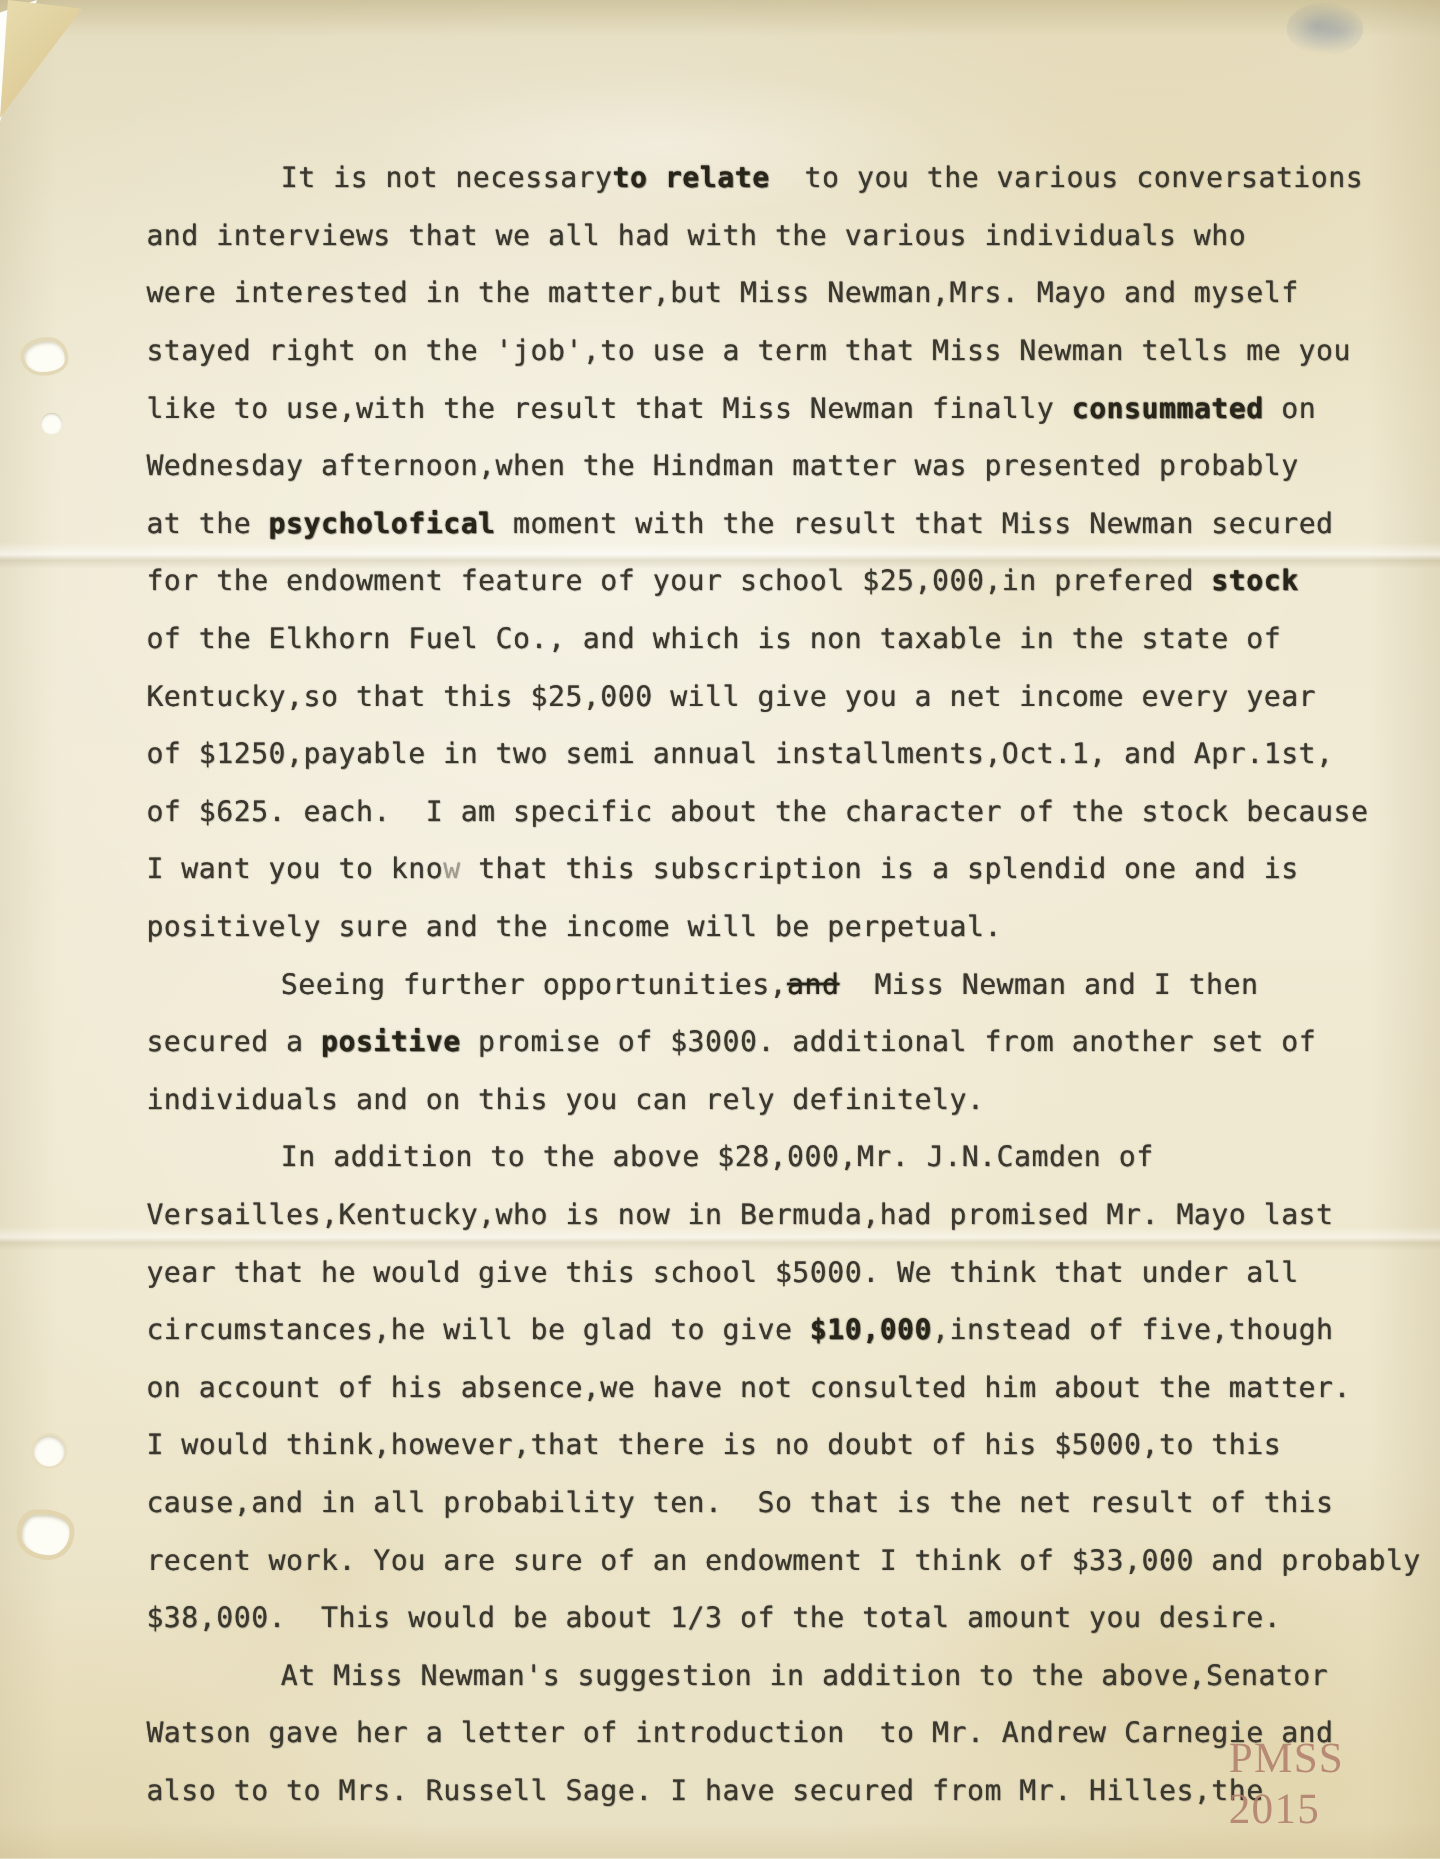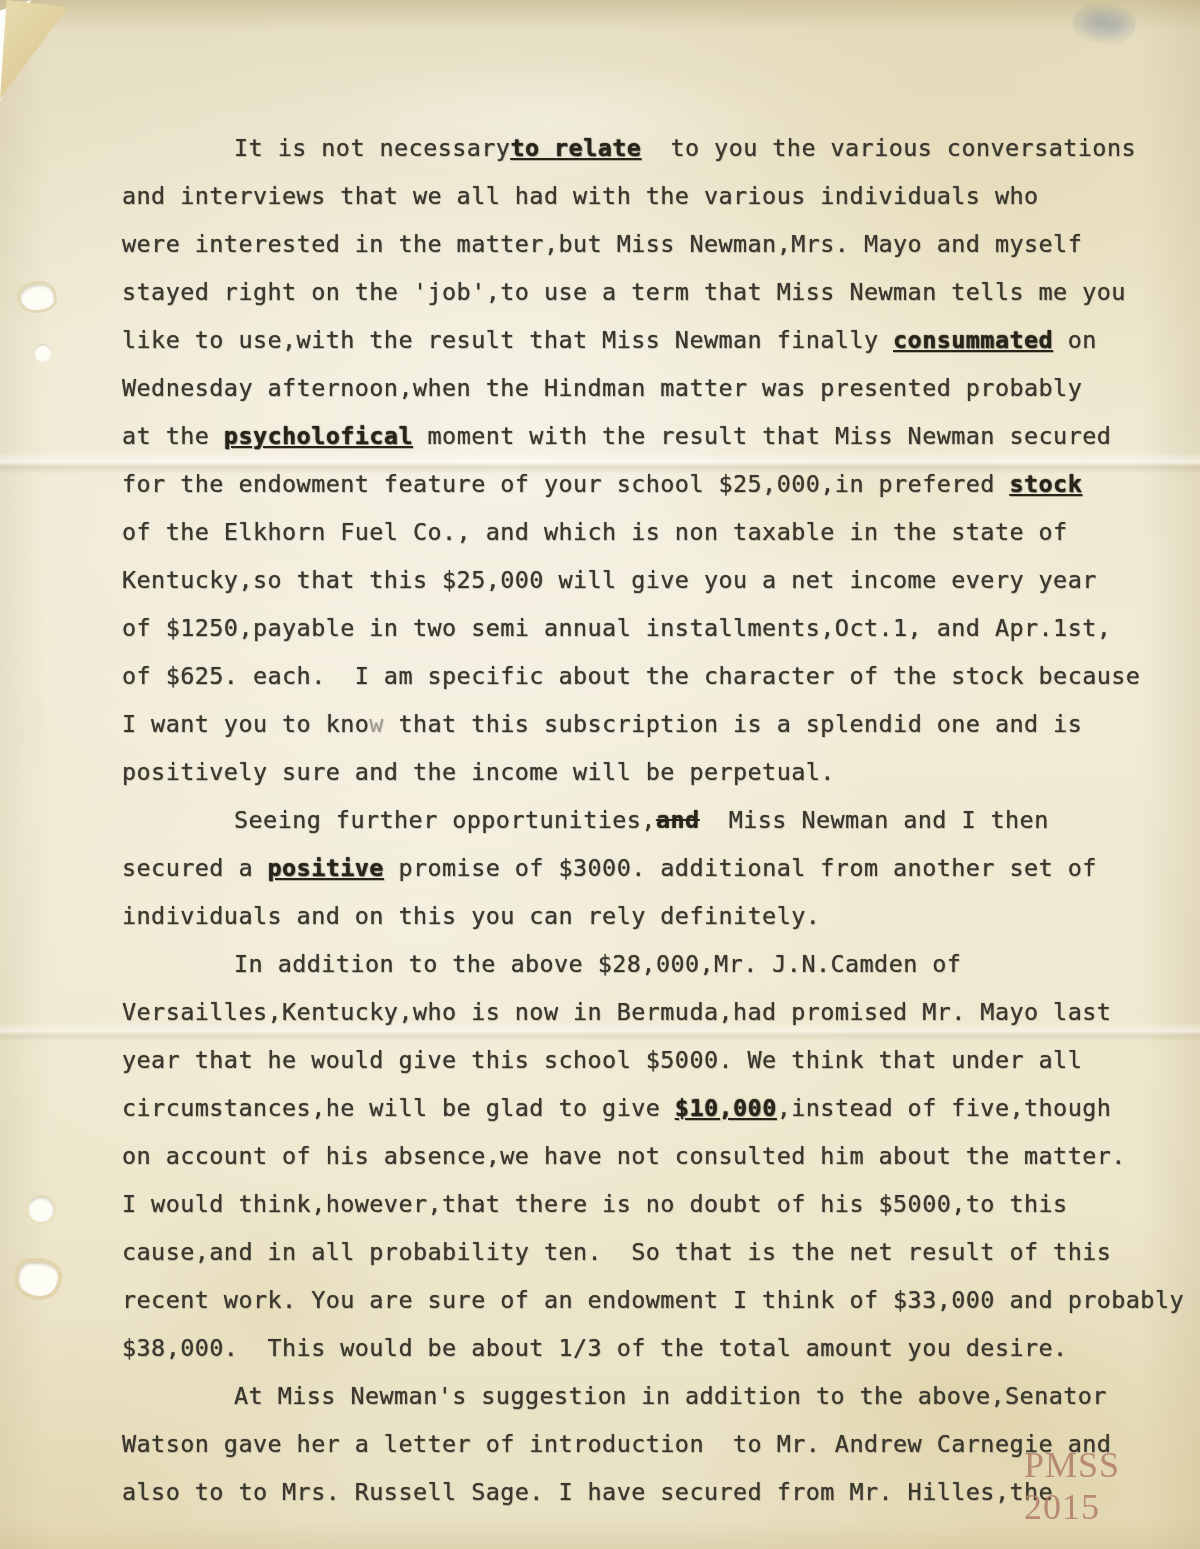--- a/index.html
+++ b/index.html
@@ -65,22 +65,22 @@
   .letter{
     position:absolute;left:122px;top:124px;width:1050px;
     font-size:23.5px;line-height:48px;
     color:#3a372e;
     letter-spacing:0.4px;
     white-space:pre;
     text-shadow:0 0 1px rgba(58,55,46,0.75), 0.6px 0.6px 0 rgba(58,55,46,0.22);
   }
   .line{height:48px;}
   .line.indent{padding-left:112px;}
-  .seg-bold{font-weight:bold;color:#272419;text-shadow:0 0 1.4px rgba(30,27,18,0.9), 0.8px 0.8px 0 rgba(30,27,18,0.35);text-decoration:underline;}
-  .seg-strike{font-weight:bold;color:#272419;text-decoration:line-through;text-shadow:0 0 1.4px rgba(30,27,18,0.9);}
+  .seg-bold{font-weight:bold;color:#272419;text-shadow:0 0 1.4px rgba(30,27,18,0.9), 0.8px 0.8px 0 rgba(30,27,18,0.35);}
+  .seg-strike{font-weight:normal;color:#272419;text-decoration:line-through;text-shadow:0 0 1.4px rgba(30,27,18,0.9);}
   .seg-light{opacity:0.45;}
 
   .watermark{
     position:absolute;left:1024px;top:1444px;
     font-family:"Liberation Serif","DejaVu Serif",serif;
     font-size:36px;color:#b2806d;opacity:0.88;letter-spacing:1px;
   }
 </style>
 </head>
 <body>

